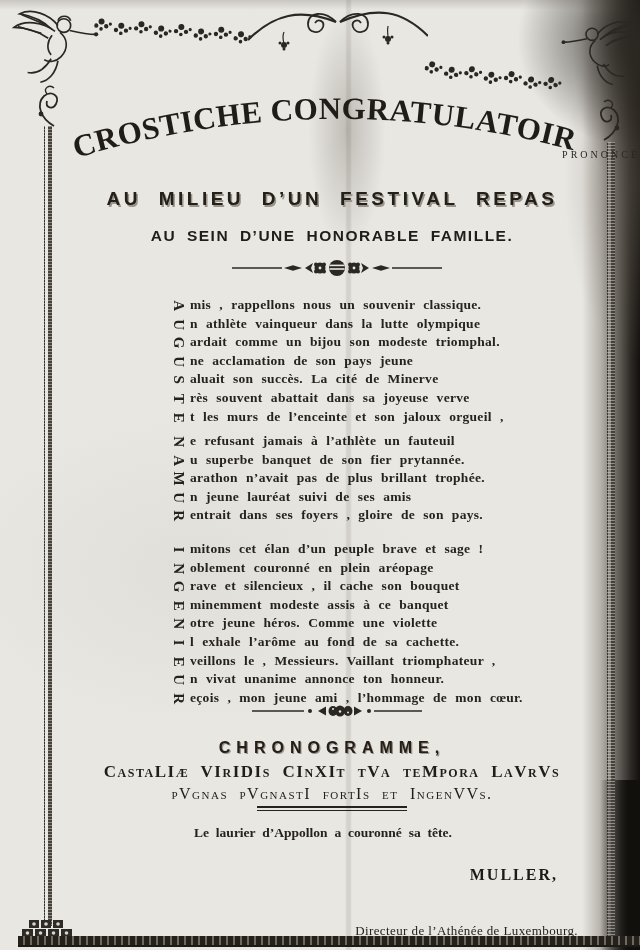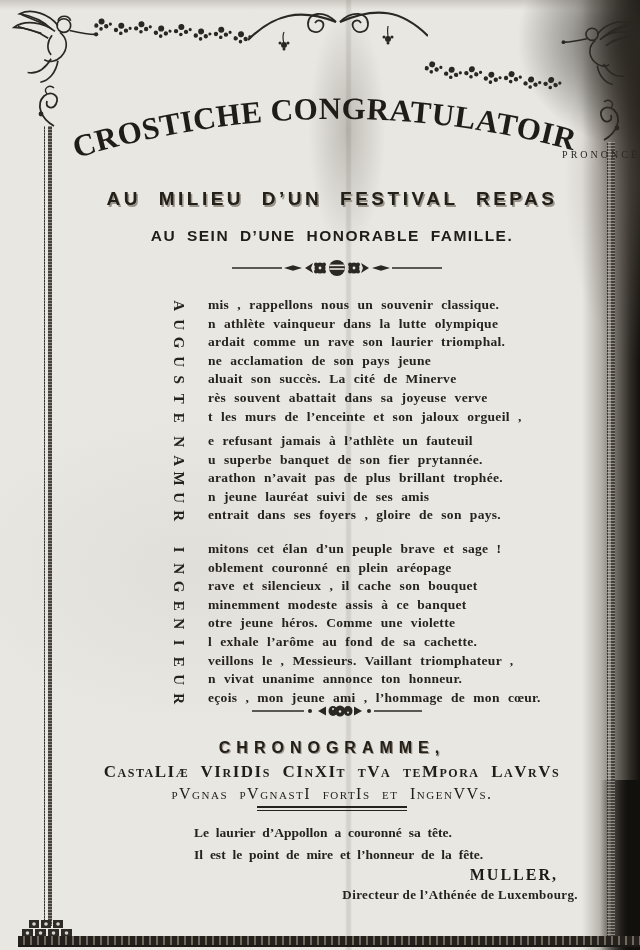--- a/index.html
+++ b/index.html
@@ -45,37 +45,37 @@
   .sub2{top:227px;font-family:"Liberation Sans",sans-serif;font-weight:bold;font-size:15.5px;
     letter-spacing:1.5px;word-spacing:5px;color:#201d18;}
   .div1{left:208px;top:256px;}
   .div2{left:228px;top:702px;}
 
   .poem{left:146px;font-weight:bold;font-size:13.5px;word-spacing:4.5px;letter-spacing:.3px;
     color:#26221d;line-height:17.6px;white-space:nowrap;}
   .stz1{top:296px;} .stz2{top:432px;} .stz3{top:540px;}
   .init{display:inline-block;width:17px;font-size:15px;transform:rotate(90deg);
     text-align:center;vertical-align:-1px;}
-  .rest{margin-left:21px;}
+  .rest{margin-left:3px;}
 
   .chr-head{top:739px;font-family:"Liberation Sans",sans-serif;font-weight:bold;font-size:16px;
     letter-spacing:6px;color:#242019;text-shadow:1.2px 1.2px 0 #9a948a;}
   .chr-l1{top:762px;font-variant:small-caps;font-weight:bold;font-size:17px;
     letter-spacing:1.5px;word-spacing:6px;}
   .chr-l2{top:785px;font-variant:small-caps;font-weight:normal;font-size:16px;
     letter-spacing:1.5px;word-spacing:6px;}
   .dbl-rule{left:233px;top:806px;width:150px;height:2px;
     border-top:2.5px solid #26231e;border-bottom:1px solid #26231e;}
 
   .couplet{left:170px;top:822px;font-weight:bold;font-size:13.5px;word-spacing:3.5px;
     line-height:22px;color:#26221d;white-space:nowrap;}
   .sig-name{top:866px;width:100%;text-align:right;padding-right:82px;box-sizing:border-box;
     font-weight:bold;font-size:16px;letter-spacing:2px;color:#1e1b16;}
-  .sig-title{top:887px;width:100%;text-align:right;padding-right:62px;box-sizing:border-box;
-    font-weight:bold;font-size:13px;letter-spacing:.4px;color:#26221d;}
+  .sig-title{top:923px;width:100%;text-align:right;padding-right:62px;box-sizing:border-box;
+    font-weight:normal;font-size:13px;letter-spacing:.4px;color:#26221d;}
 
   svg{display:block;}
   .ink{stroke:#2b2824;fill:none;}
 </style>
 </head>
 <body>
 
 <div class="scan">
   <div class="tr-shadow"></div>
   <div class="br-shadow"></div>
@@ -240,21 +240,21 @@
         <rect x="97.5" y="8.6" width="15" height="1.6"></rect>
           <rect x="97.5" y="12.2" width="15" height="1.6"></rect>
         <circle cx="88" cy="12" r="1.4"></circle>
           <circle cx="122" cy="12" r="1.4"></circle>
       </g>
     </svg>
 
     <div class="poem stz1">
         <div class="pline"><span class="init">A</span><span class="rest">mis , rappellons nous un souvenir classique.</span></div>
         <div class="pline"><span class="init">U</span><span class="rest">n athlète vainqueur dans la lutte olympique</span></div>
-        <div class="pline"><span class="init">G</span><span class="rest">ardait comme un rave son laurier triomphal.</span></div>
+        <div class="pline"><span class="init">G</span><span class="rest">ardait comme un bijou son modeste triomphal.</span></div>
         <div class="pline"><span class="init">U</span><span class="rest">ne acclamation de son pays jeune</span></div>
         <div class="pline"><span class="init">S</span><span class="rest">aluait son succès. La cité de Minerve</span></div>
         <div class="pline"><span class="init">T</span><span class="rest">rès souvent abattait dans sa joyeuse verve</span></div>
         <div class="pline"><span class="init">E</span><span class="rest">t les murs de l’enceinte et son jaloux orgueil ,</span></div>
       </div>
     <div class="poem stz2">
         <div class="pline"><span class="init">N</span><span class="rest">e refusant jamais à l’athlète un fauteuil</span></div>
         <div class="pline"><span class="init">A</span><span class="rest">u superbe banquet de son fier prytannée.</span></div>
         <div class="pline"><span class="init">M</span><span class="rest">arathon n’avait pas de plus brillant trophée.</span></div>
         <div class="pline"><span class="init">U</span><span class="rest">n jeune lauréat suivi de ses amis</span></div>
@@ -291,21 +291,20 @@
       </g>
     </svg>
 
     <div class="ctr chr-head">CHRONOGRAMME,</div>
     <div class="ctr chr-l1">CastaLIæ VIrIDIs CInXIt tVa teMpora LaVrVs</div>
     <div class="ctr chr-l2">pVgnas pVgnastI fortIs et IngenVVs.</div>
     <div class="dbl-rule"></div>
 
     <div class="couplet">
       <div>Le laurier d’Appollon a couronné sa tête.</div>
-      <div>Il est le point de mire et l’honneur de la fête.</div>
     </div>
 
     <div class="sig-name">MULLER,</div>
     <div class="sig-title">Directeur de l’Athénée de Luxembourg.</div>
   </div>
 
   <div class="bottom-band"></div>
 </div>
 
 </body></html>

